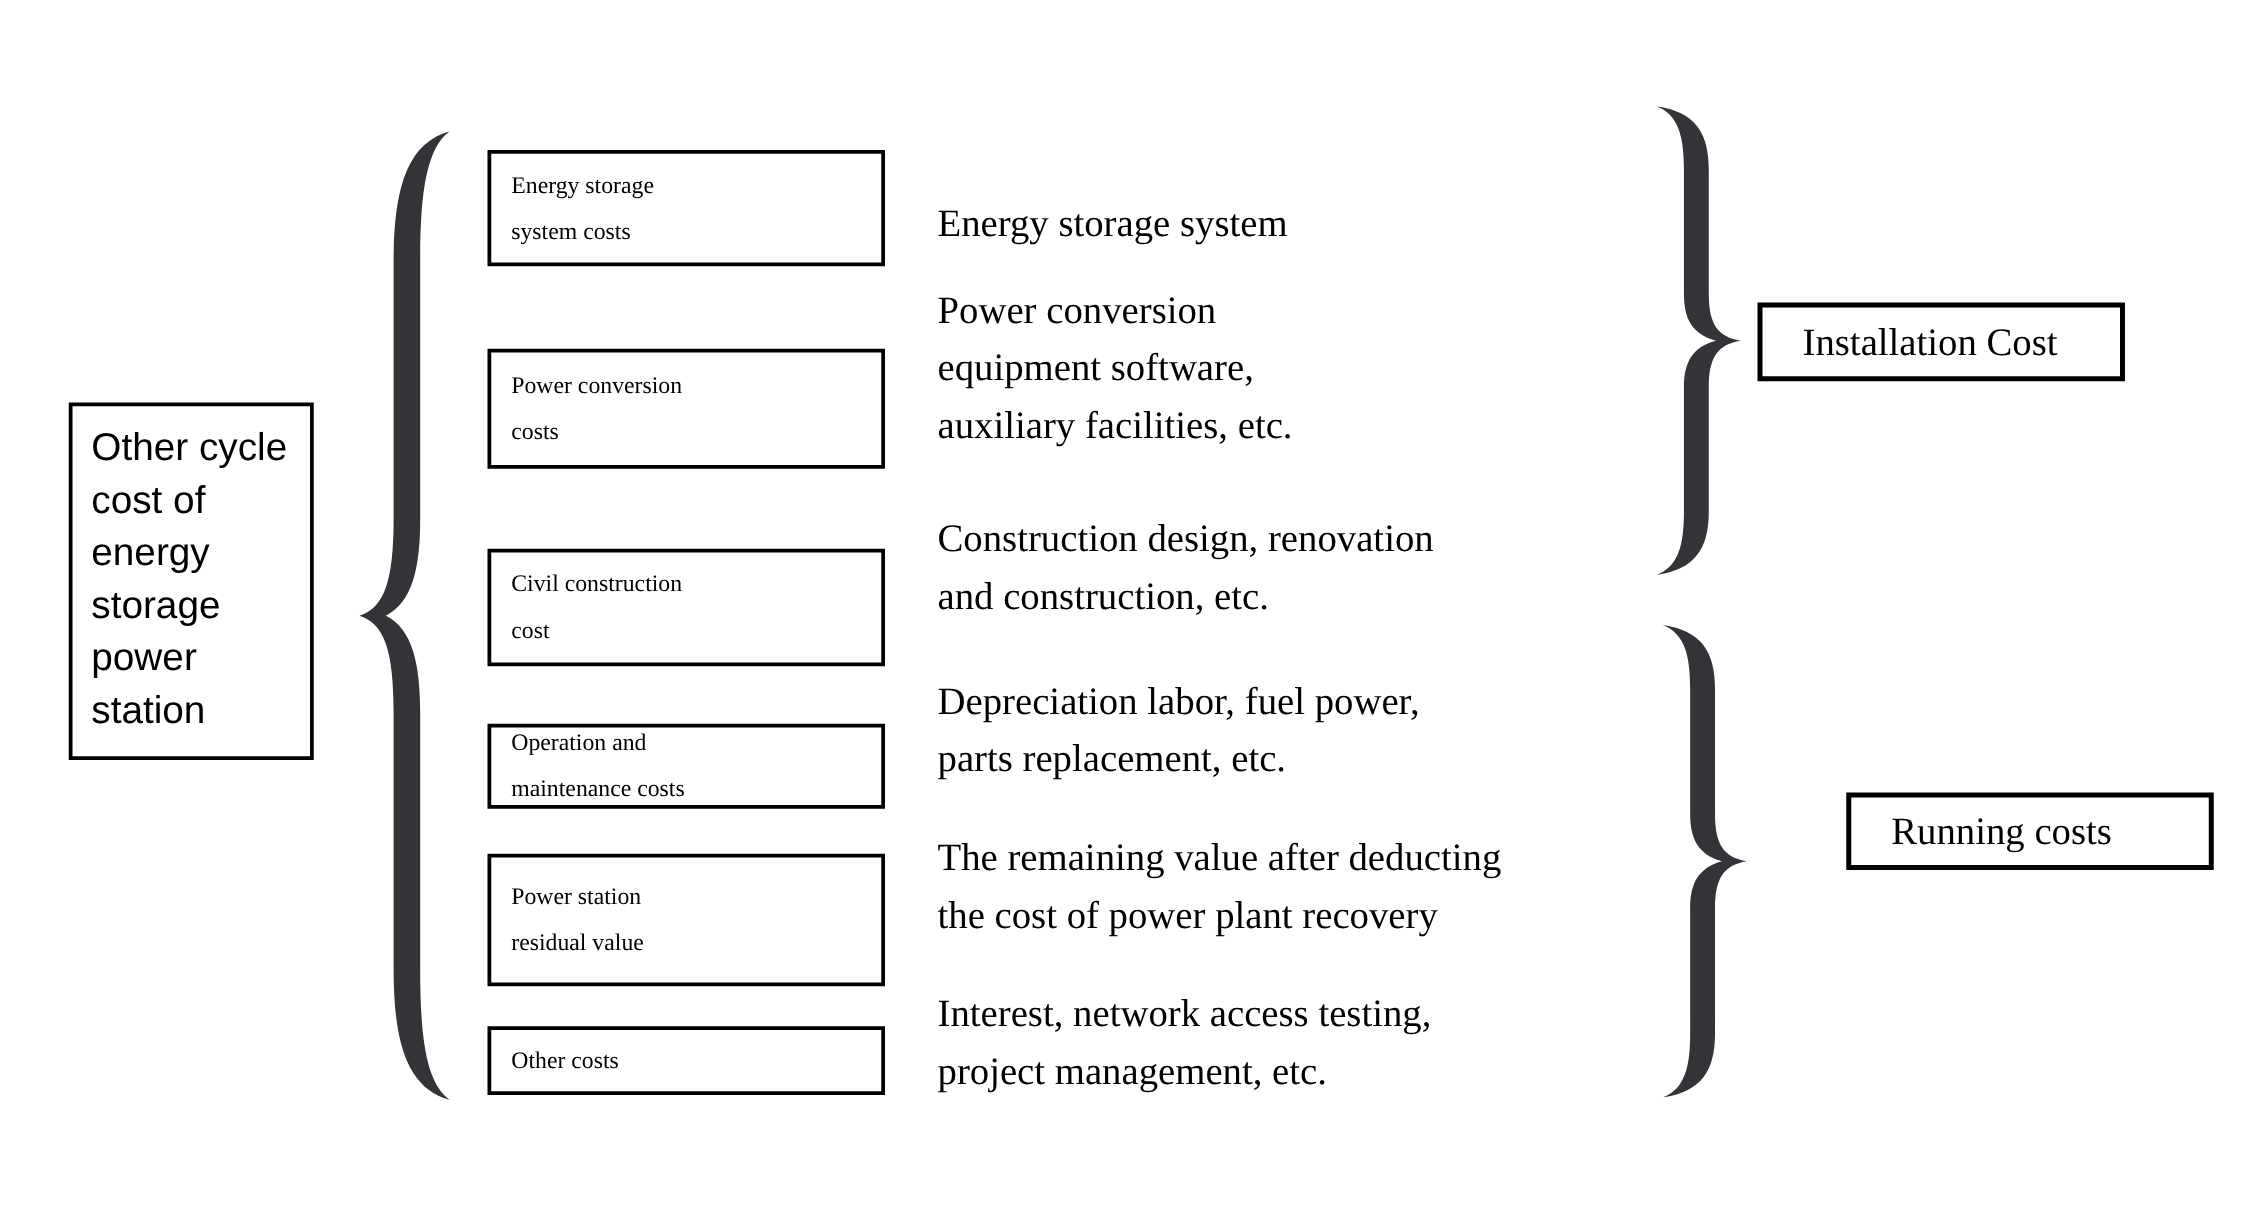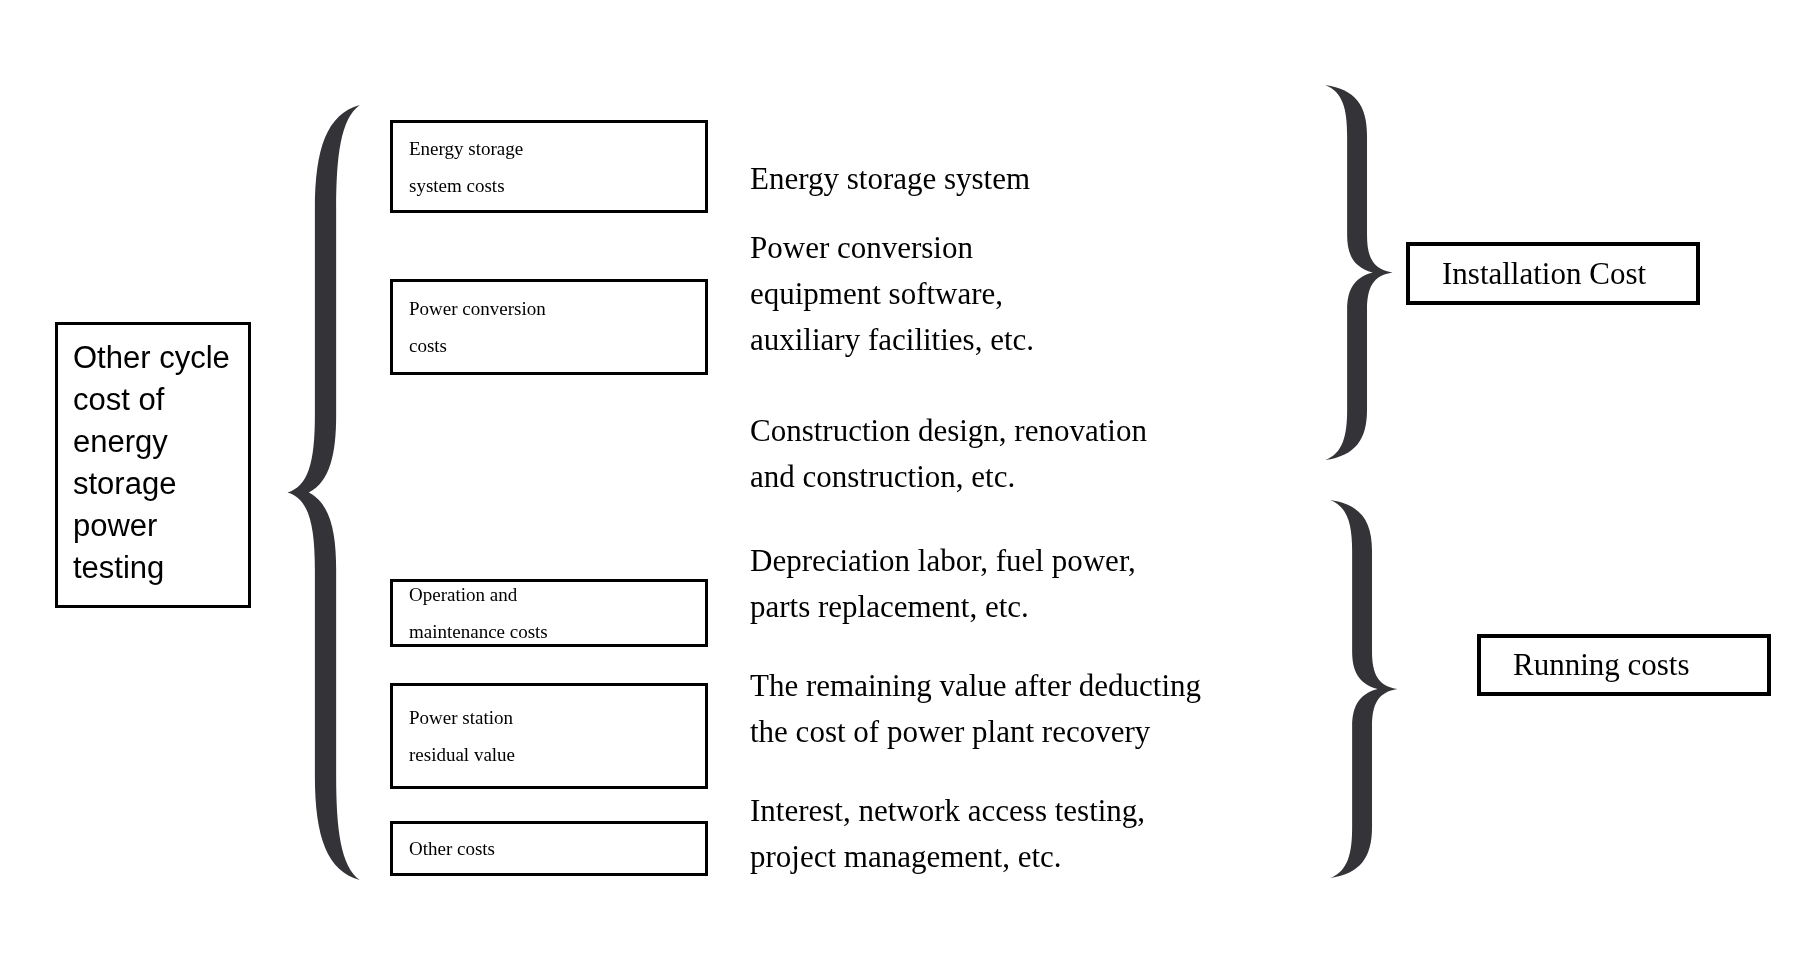--- a/index.html
+++ b/index.html
@@ -71,40 +71,46 @@
 
 <div class="canvas">
 
   <div class="root-box">
     <div>
         <div>Other cycle</div>
         <div>cost of</div>
         <div>energy</div>
         <div>storage</div>
         <div>power</div>
-        <div>testing</div>
+        <div>station</div>
       </div>
   </div>
 
   <div class="brace brace-root">
     <svg viewBox="0 0 100 1000" preserveAspectRatio="none" aria-hidden="true">
       <path d="M 97 0 C 54 12, 38 55, 38 135 L 38 400 C 38 462, 29 492, 2 500 C 29 508, 38 538, 38 600 L 38 865 C 38 945, 54 988, 97 1000 C 72 982, 66 935, 66 865 L 66 600 C 66 550, 58 514, 30 500 C 58 486, 66 450, 66 400 L 66 135 C 66 65, 72 18, 97 0 Z"></path>
     </svg>
   </div>
 
   <div class="item-box box-0">
     <div>
         <div>Energy storage</div>
         <div>system costs</div>
       </div>
   </div>
   <div class="item-box box-1">
     <div>
         <div>Power conversion</div>
         <div>costs</div>
+      </div>
+  </div>
+  <div class="item-box box-2">
+    <div>
+        <div>Civil construction</div>
+        <div>cost</div>
       </div>
   </div>
   <div class="item-box box-3">
     <div>
         <div>Operation and</div>
         <div>maintenance costs</div>
       </div>
   </div>
   <div class="item-box box-4">
     <div>

